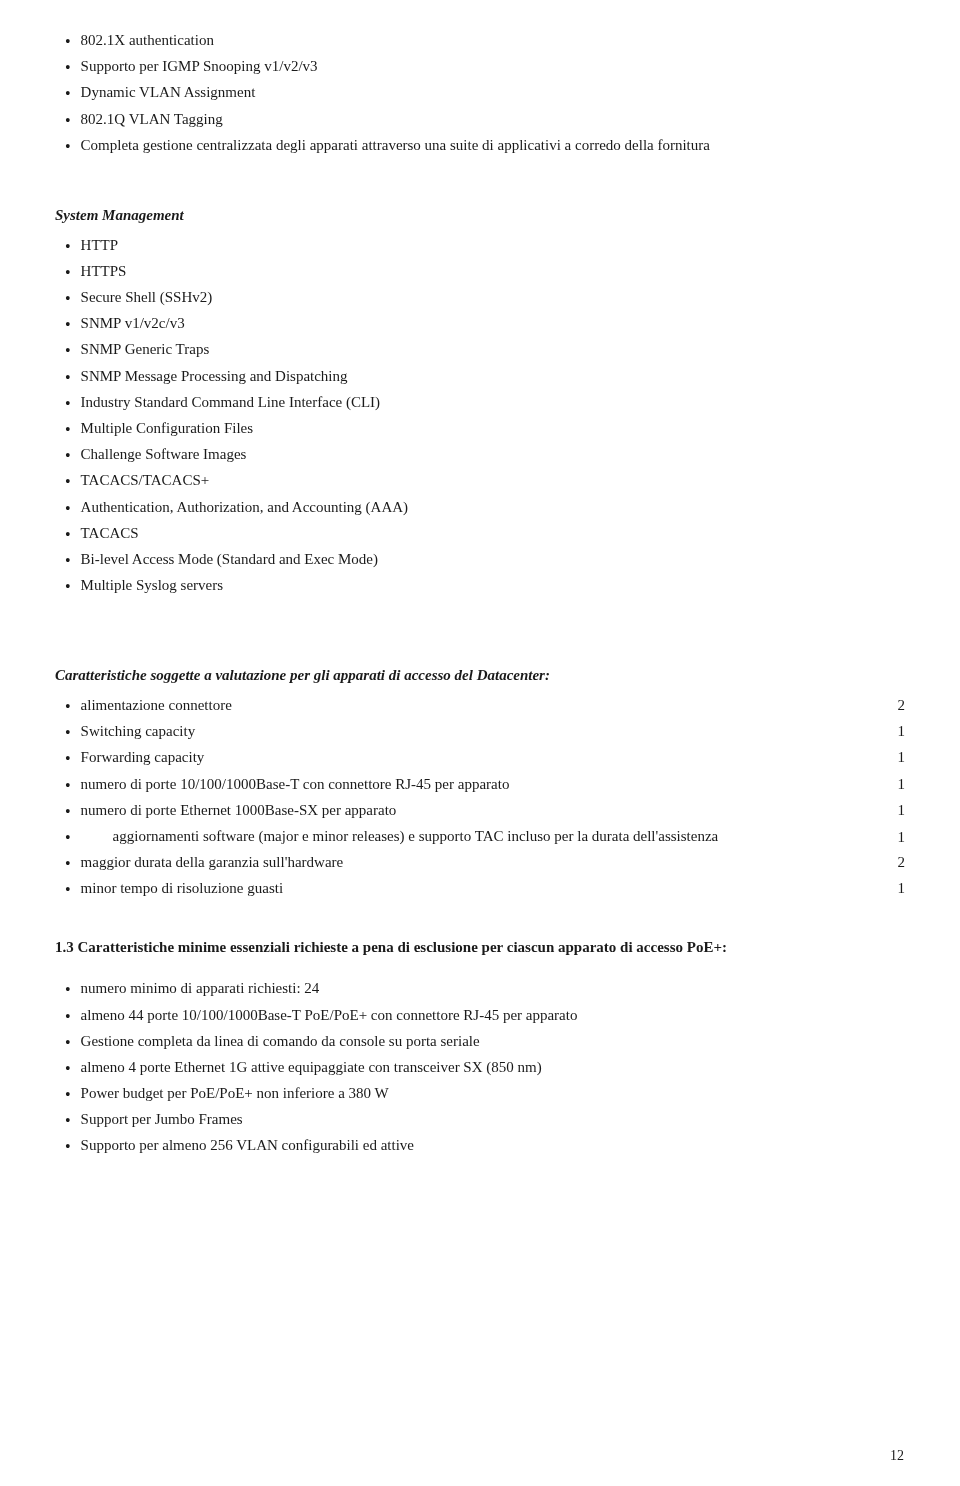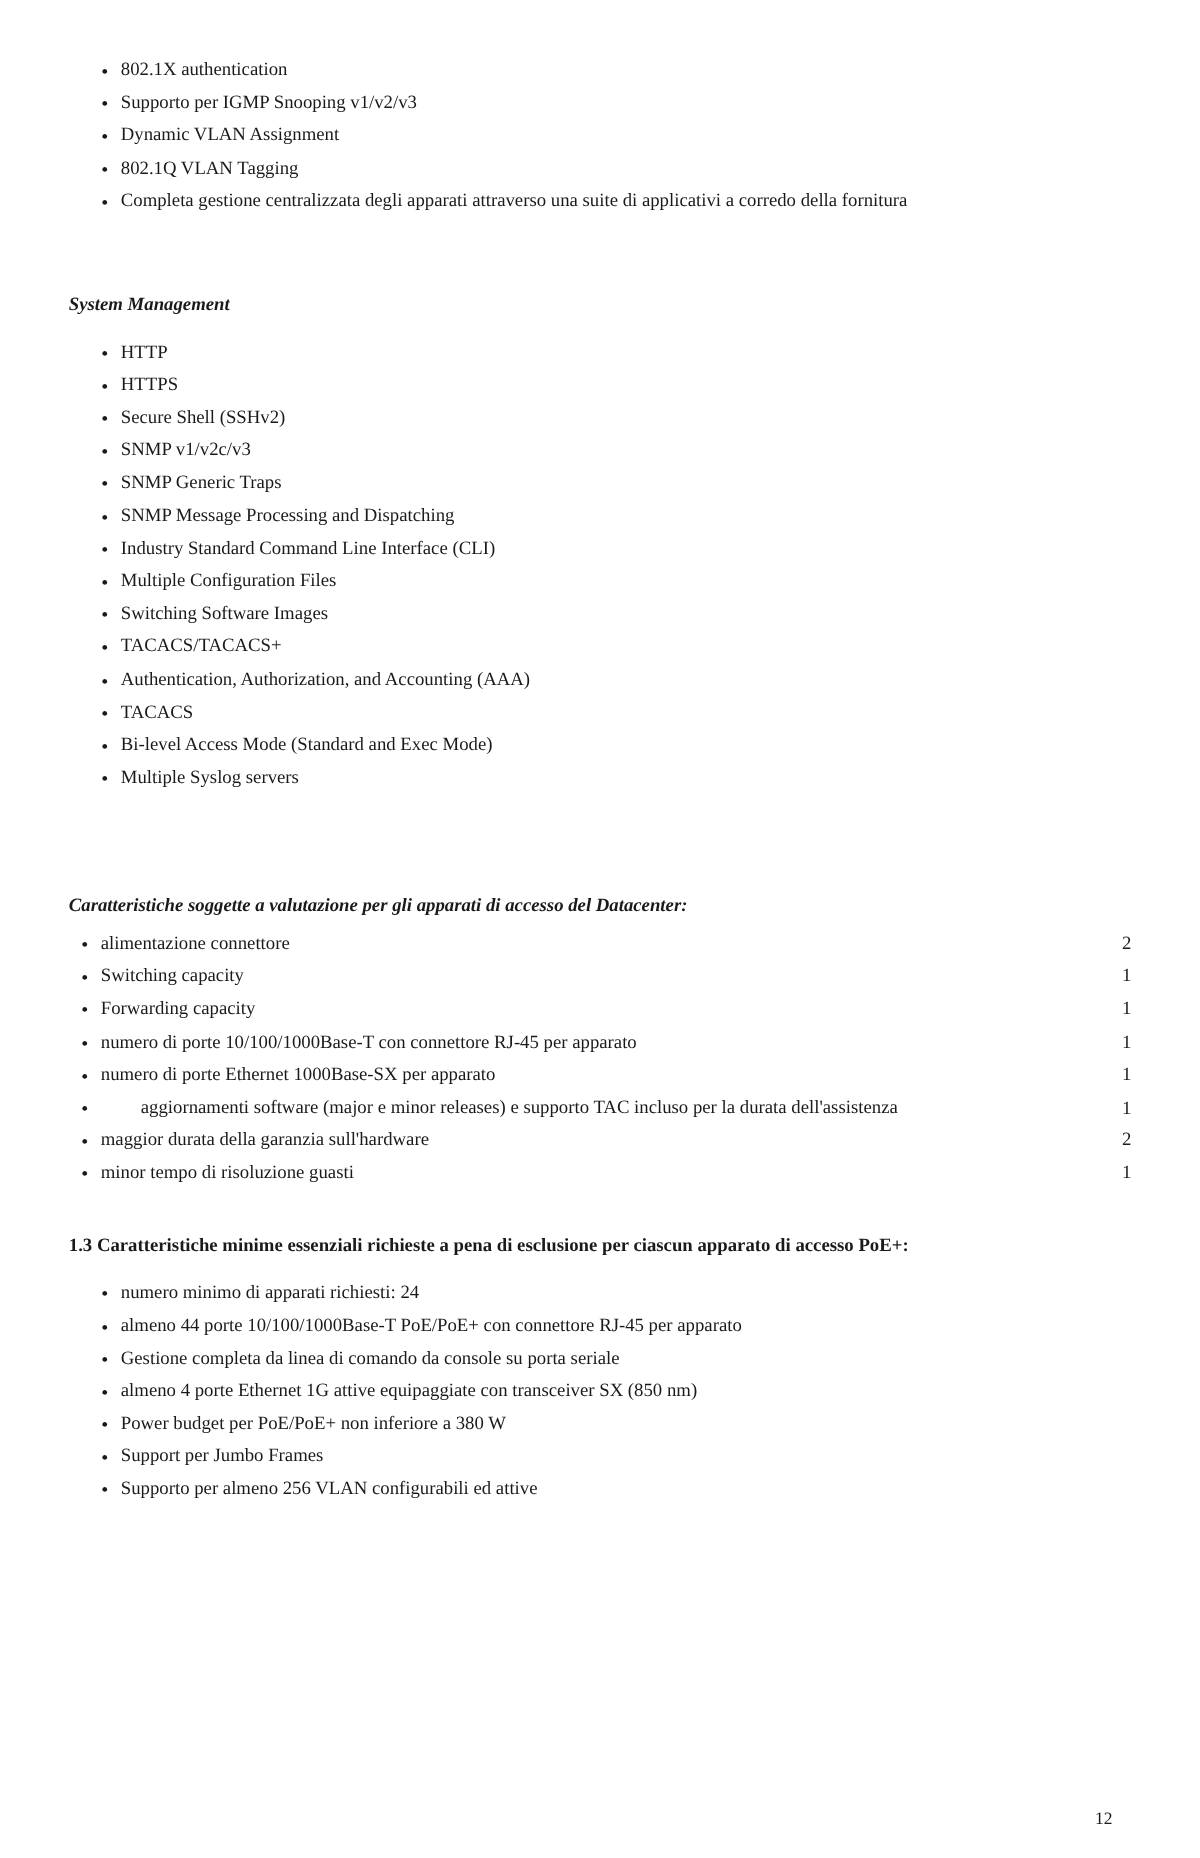--- a/index.html
+++ b/index.html
@@ -14,21 +14,21 @@
       font-size: 15px;
       color: #1a1a1a;
       width: 960px;
       min-height: 1486px;
       padding: 30px 55px 40px 55px;
       line-height: 1.45;
     }
 
     .bullet-list {
       list-style: none;
-      margin: 16px;
+      margin: 0;
       padding: 0;
     }
 
     .bullet-list li {
       display: flex;
       align-items: flex-start;
       margin-bottom: 3px;
       padding-left: 10px;
     }
 
@@ -150,21 +150,21 @@
   <li>
       <span>SNMP Message Processing and Dispatching</span>
     </li>
   <li>
       <span>Industry Standard Command Line Interface (CLI)</span>
     </li>
   <li>
       <span>Multiple Configuration Files</span>
     </li>
   <li>
-      <span>Switching Software Images</span>
+      <span>Challenge Software Images</span>
     </li>
   <li>
       <span>TACACS/TACACS+</span>
     </li>
   <li>
       <span>Authentication, Authorization, and Accounting (AAA)</span>
     </li>
   <li>
       <span>TACACS</span>
     </li>
@@ -219,21 +219,21 @@
 
   <div class="char-row">
     <span class="char-text">minor tempo di risoluzione guasti</span>
     <span class="char-value">1</span>
   </div>
 
 </div>
 
 <div style="height: 32px;"></div>
 
-<div style="margin-bottom: 8px;">
+<div style="margin-bottom: 20px;">
   <strong>1.3 Caratteristiche minime essenziali richieste a pena di esclusione per ciascun apparato di accesso PoE+:</strong>
 </div>
 
 <ul class="bullet-list">
   <li>
       <span>numero minimo di apparati richiesti: 24</span>
     </li>
   <li>
       <span>almeno 44 porte 10/100/1000Base-T PoE/PoE+ con connettore RJ-45 per apparato</span>
     </li>
@@ -247,13 +247,13 @@
       <span>Power budget per PoE/PoE+ non inferiore a 380 W</span>
     </li>
   <li>
       <span>Support  per Jumbo Frames</span>
     </li>
   <li>
       <span>Supporto per almeno 256 VLAN configurabili ed attive</span>
     </li>
 </ul>
 
-<div style="position: fixed; bottom: 20px; right: 70px; font-size: 14px;">12</div>
+<div style="position: fixed; bottom: 20px; right: 56px; font-size: 14px;">12</div>
 
 </body></html>

